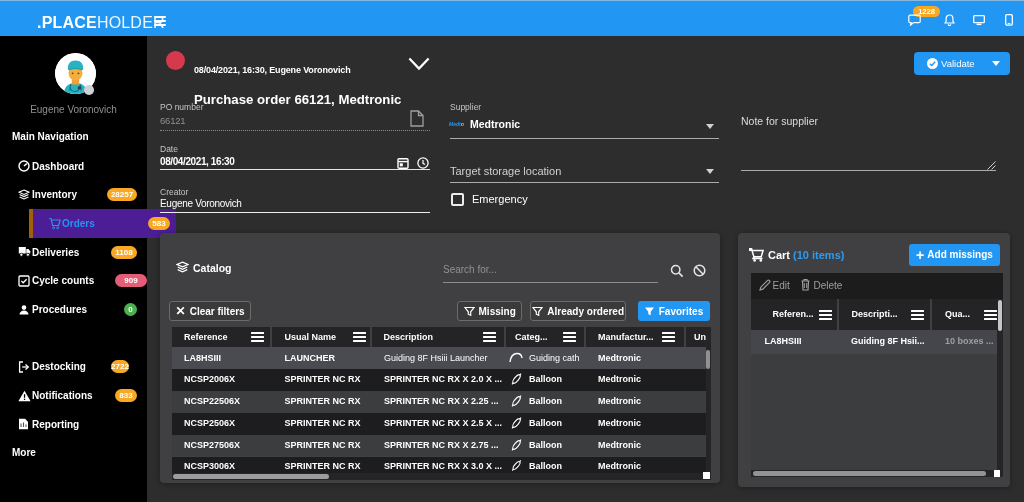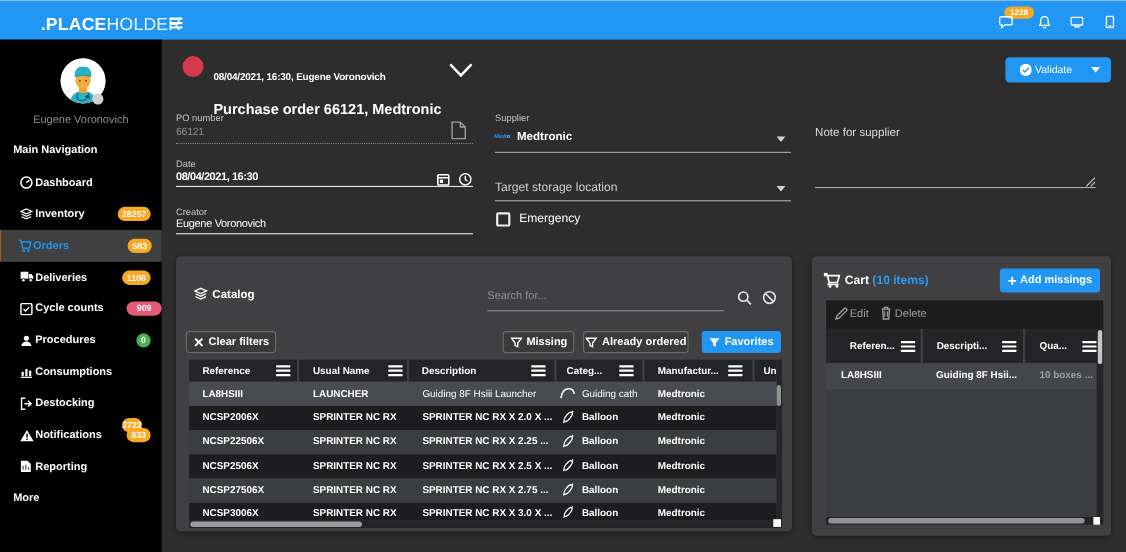--- a/index.html
+++ b/index.html
@@ -18,21 +18,21 @@
   #sidebar { position:absolute; left:0; top:36px; width:147px; height:466px; background:#000; }
   #avatar { position:absolute; left:55px; top:16.5px; width:41px; height:41px; border-radius:50%; background:#fff; overflow:hidden;}
   #statusdot { position:absolute; left:84px; top:49px; width:9.5px; height:9.5px; border-radius:50%; background:#cdd2d6;}
   #username { position:absolute; left:0; top:68px; width:147px; text-align:center; color:#8e9192; font-size:10px;}
   .navhead { position:absolute; left:12px; color:#fff; font-size:10px; font-weight:700; }
   .mitem { position:absolute; left:0; width:147px; height:29px; }
   .mitem .ico { position:absolute; left:18px; top:8.5px; }
   .mitem .txt { position:absolute; left:32px; top:9px; font-size:10px; font-weight:700; color:#fff; }
   .mbadge { position:absolute; top:8px; height:13px; border-radius:7px; background:#f9a825; color:#fff;
      font-size:8px; font-weight:700; line-height:13.5px; text-align:center; }
-  #ordersrow { background:#404040; border-left:1px solid #a16207; }
+  #ordersrow { background:#4c1d95; border-left:4px solid #a16207;margin-left:29px; }
   #ordersrow .txt { color:#2196f3; left:29px; }
   #ordersrow .ico { left:15px; }
   
   #reddot { position:absolute; left:166px; top:51px; width:19px; height:19px; border-radius:50%; background:#d6394c; }
   #htitle { position:absolute; left:194px; top:47.5px; font-size:13.2px; font-weight:700; color:#fff;margin-top:44px; }
   #hsub  { position:absolute; left:194px; top:65px; font-size:9px; font-weight:700; color:#fff; letter-spacing:-.15px; }
   #validate { position:absolute; left:914px; top:51.5px; width:96px; height:23px; border-radius:4px; background:#2196f3; }
   #validate .vtxt { position:absolute; left:27px; top:6px; font-size:9.5px; font-weight:400; color:#fff; }
   .caret { width:0; height:0; border-left:4.5px solid transparent; border-right:4.5px solid transparent; border-top:5px solid #cfd2d4; position:absolute;}
   
@@ -137,37 +137,28 @@
       <div class="mbadge" style="width:32px; left:115px; background:#e25d75;">909</div>
     </div>
     <div class="mitem" style="top:259px;">
       <svg class="ico" width="12" height="12" viewBox="0 0 12 12">
           <circle cx="6" cy="3.6" r="2.3" fill="#fff"></circle>
           <path d="M1.5 10.5 a4.5 4 0 0 1 9 0 z" fill="#fff"></path>
         </svg>
       <div class="txt">Procedures</div>
       <div class="mbadge" style="width:13px; left:124px; background:#4caf50;">0</div>
     </div>
-    <div class="mitem" style="top:287.7px;">
-      <svg class="ico" width="12" height="12" viewBox="0 0 12 12">
-          <path d="M1 11 h10" stroke="#fff" stroke-width="1.2"></path>
-          <rect x="1.6" y="6" width="2" height="4" fill="#fff"></rect>
-          <rect x="5" y="3.5" width="2" height="6.5" fill="#fff"></rect>
-          <rect x="8.4" y="5" width="2" height="5" fill="#fff"></rect>
-        </svg>
-      <div class="txt">Consumptions</div>
-    </div>
     <div class="mitem" style="top:316.4px;">
       <svg class="ico" width="12" height="12" viewBox="0 0 12 12">
           <path d="M5 1 h-3.4 v10 h3.4" fill="none" stroke="#fff" stroke-width="1.3"></path>
           <path d="M7.5 3.4 L10.3 6 L7.5 8.6" fill="none" stroke="#fff" stroke-width="1.3"></path>
           <path d="M4.2 6 h5.6" stroke="#fff" stroke-width="1.3"></path>
         </svg>
       <div class="txt">Destocking</div>
-      <div class="mbadge" style="width:18px; left:111px;margin-top:20px;">2722</div>
+      <div class="mbadge" style="width:18px; left:111px;">2722</div>
     </div>
     <div class="mitem" style="top:345.1px;">
       <svg class="ico" width="13" height="12" viewBox="0 0 13 12">
           <path d="M6.5 .8 L12.6 11.2 H.4 Z" fill="#fff"></path>
           <rect x="5.9" y="4.2" width="1.3" height="3.6" fill="#000"></rect>
           <rect x="5.9" y="8.7" width="1.3" height="1.3" fill="#000"></rect>
         </svg>
       <div class="txt">Notifications</div>
       <div class="mbadge" style="width:22px; left:115px;">833</div>
     </div>

